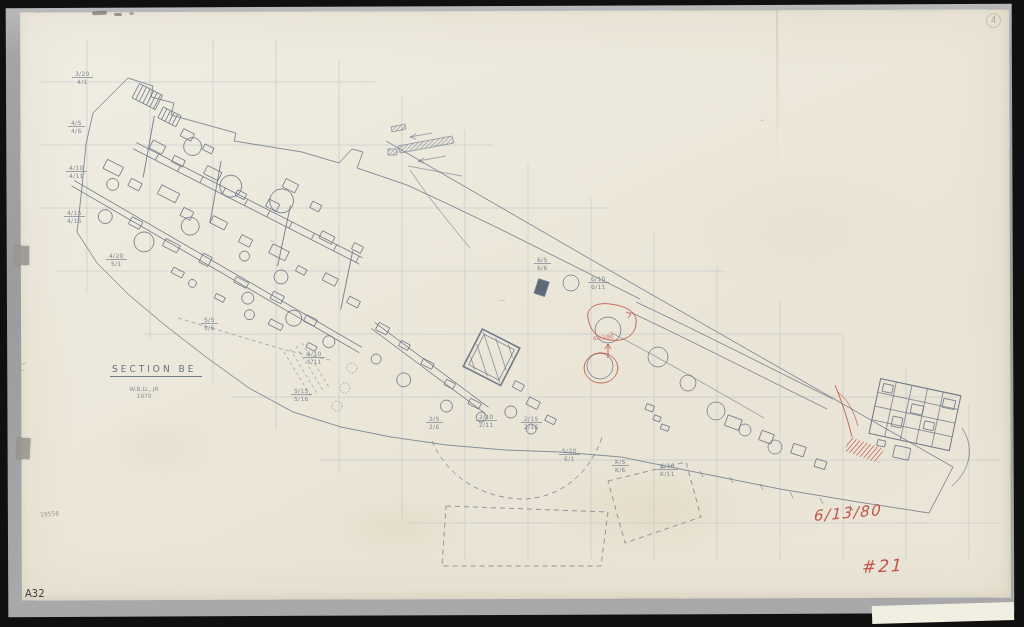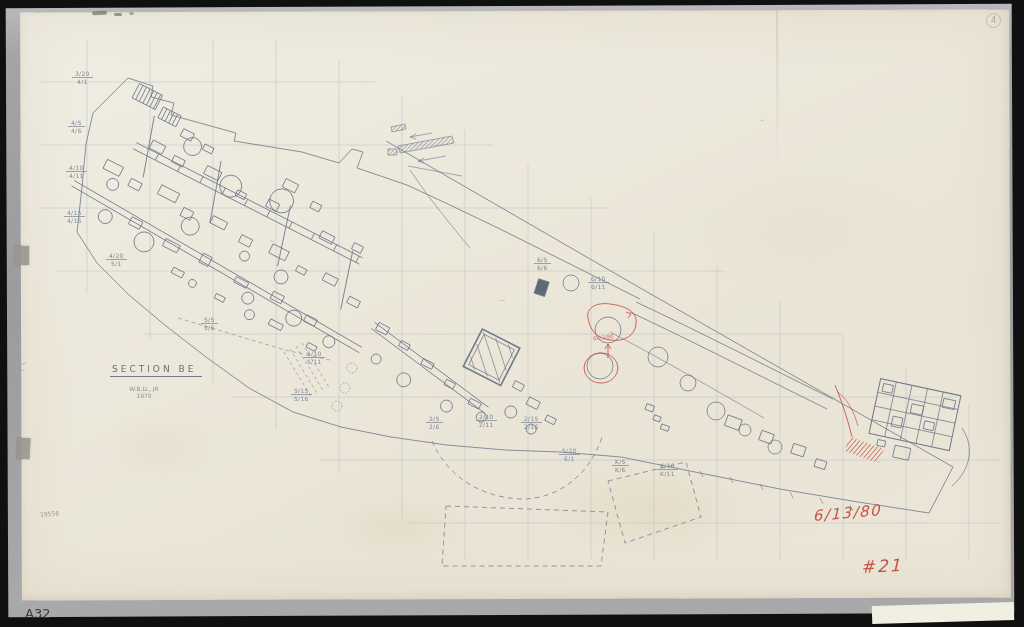--- a/index.html
+++ b/index.html
@@ -27,21 +27,21 @@
           font-size:6px;line-height:7px;color:#76808f;letter-spacing:.3px;z-index:6;opacity:.92;}
   .glabel .t{display:block;border-bottom:1px solid rgba(118,128,143,.75);padding:0 3px 0;}
   .glabel .b{display:block;padding-top:0;}
 
   .section-title{position:absolute;left:90px;top:364px;font-size:9px;letter-spacing:3px;
           color:#66707f;border-bottom:1px solid #707a89;padding:0 6px 2px 2px;z-index:6;margin-left:20px;}
   .credit{position:absolute;left:122px;top:385px;width:44px;text-align:center;font-size:6px;
           line-height:7px;color:#8a9099;z-index:6;}
   .catalog{position:absolute;left:40px;top:510px;font-size:6px;color:#9b968b;
           transform:rotate(-4deg);z-index:6;}
-  .sheetcode{position:absolute;left:25px;top:606px;font-size:13px;color:#3a3e44;z-index:8;}
+  .sheetcode{position:absolute;left:25px;top:588px;font-size:10px;color:#3a3e44;z-index:8;}
   .corner-mark{position:absolute;left:986px;top:13px;width:13px;height:13px;border:1px solid rgba(170,166,150,.7);
           border-radius:50%;font-size:8px;line-height:13px;text-align:center;color:#a29e90;z-index:6;opacity:.85;}
 
   .red-hand{color:#c2564a;font-style:italic;z-index:7;position:absolute;
           font-family:"DejaVu Sans",sans-serif;}
   .red-date{left:814px;top:504px;font-size:15px;letter-spacing:1.5px;transform:rotate(-5deg) skewX(-8deg);}
   .red-num{left:862px;top:556px;font-size:17px;letter-spacing:2px;transform:rotate(-3deg) skewX(-6deg);}
   .red-note{left:593px;top:334px;font-size:5px;letter-spacing:.2px;transform:rotate(-7deg);color:#cd6a5a;}
 </style>
 </head>

